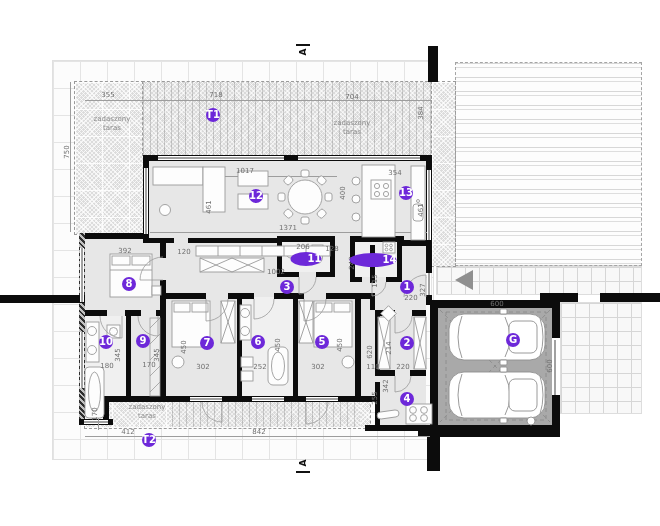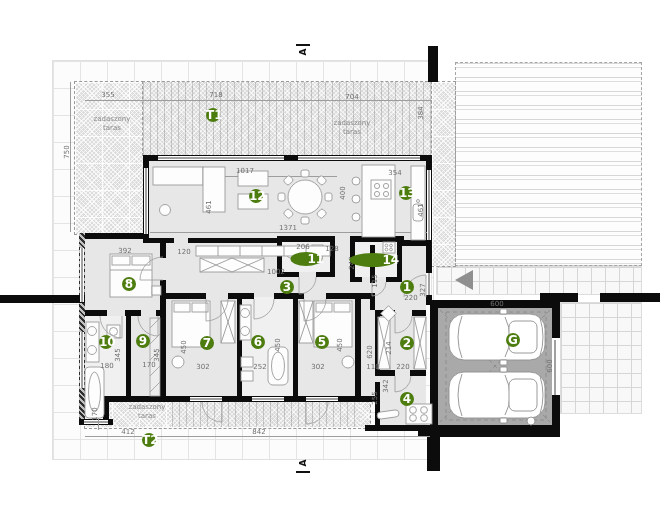--- a/index.html
+++ b/index.html
@@ -35,21 +35,21 @@
   .wall{position:absolute;background:#0c0c0c}
   .wall-hatch{position:absolute;background:repeating-linear-gradient(45deg,#2e2e2e 0 2px,#c0c0c0 2px 4px)}
   .win{position:absolute;background:linear-gradient(to bottom,#fff 0 1px,#8e8e8e 1.6px 2.4px,#fff 3px)}
   .win.v{background:linear-gradient(to right,#fff 0 1px,#8e8e8e 1.6px 2.4px,#fff 3px)}
   .dimline{position:absolute;background:#9d9d9d}
   
   .dim{position:absolute;transform:translate(-50%,-50%);font-size:7px;line-height:1;
        color:#6f6f6f;white-space:nowrap}
   .dim.v{transform:translate(-50%,-50%) rotate(-90deg)}
   .badge{position:absolute;width:14px;height:14px;transform:translate(-50%,-50%);
-         border-radius:50%;background:#4d7c0f;color:#fff;font-size:12px;font-weight:bold;
+         border-radius:50%;background:#6d28d9;color:#fff;font-size:10px;font-weight:bold;
          line-height:14px;text-align:center}
   .area-label{position:absolute;transform:translate(-50%,-50%);font-size:7px;line-height:1.35;
          color:#8a8a8a;text-align:center}
   .sect-bar{position:absolute;background:#111;width:14px;height:2px}
   .sect-letter{position:absolute;transform:translate(-50%,-50%) rotate(-90deg);
          font-size:9px;font-weight:bold;color:#111}
   svg{position:absolute;left:0;top:0}
 </style>
 </head>
 <body>

